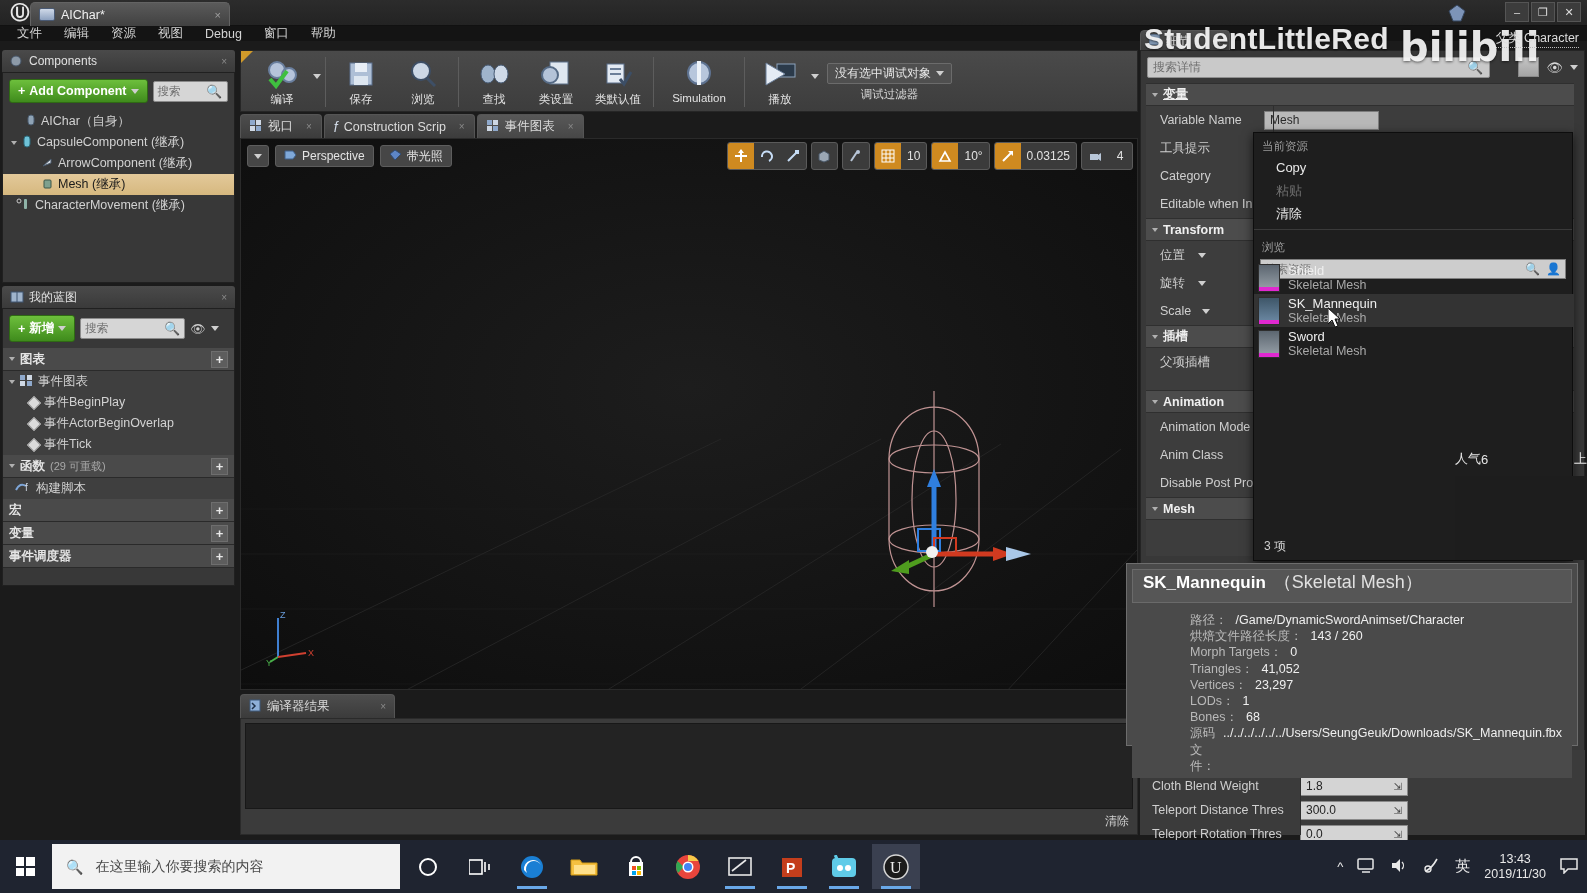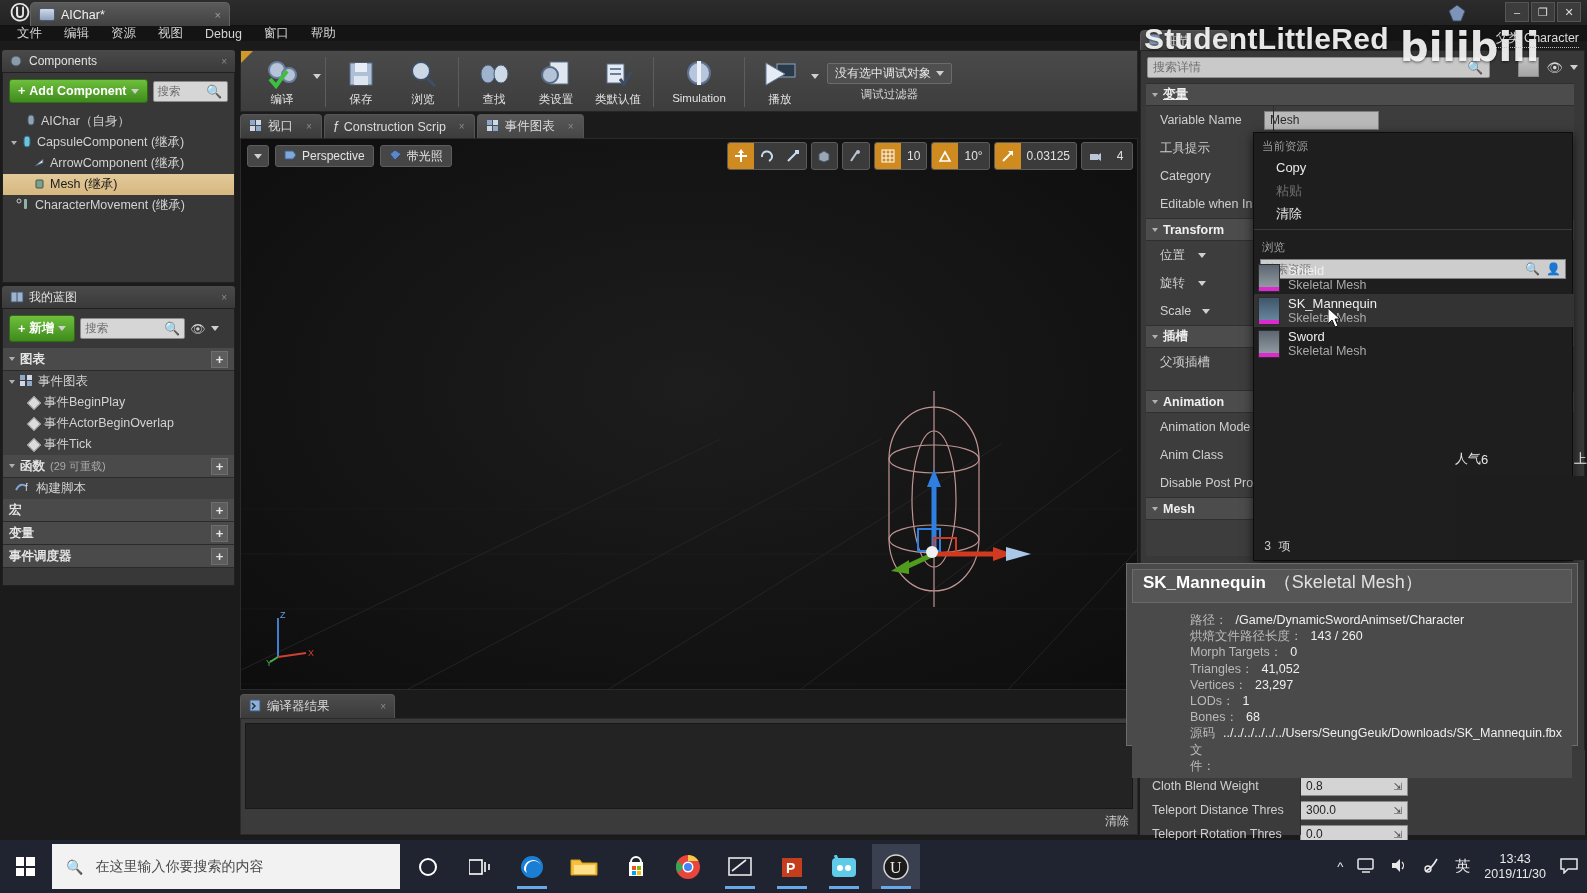--- a/index.html
+++ b/index.html
@@ -65,21 +65,21 @@
     padding:4px 8px; display:flex; align-items:center; gap:4px; white-space:nowrap;
   }
   .srch {
     flex:1; background:#d6d6d6; border:1px solid #8a8a8a; border-radius:2px;
     height:21px; display:flex; align-items:center; padding:0 4px; color:#6f6f6f; font-size:11.5px;
   }
   .srch .mag { margin-left:auto; color:#333; font-size:13px; }
   .tree { padding: 2px 0; }
   .trow { height:21px; display:flex; align-items:center; gap:4px; color:#d2d2d2; font-size:12.5px; }
   .trow.sel { background: linear-gradient(#e3c99a,#d6b87f); color:#1b1b1b; }
-  .ind0{padding-left:8px;} .ind1{padding-left:12px;} .ind2{padding-left:30px;}
+  .ind0{padding-left:8px;} .ind1{padding-left:12px;} .ind2{padding-left:38px;}
   .arrow-d { width:0;height:0;border-top:4px solid #b0b0b0; border-left:3px solid transparent;
     border-right:3px solid transparent; }
 
   .bp-panel { position:absolute; left:2px; top:286px; width:233px; height:300px; }
   .bp-body { position:absolute; left:0; top:22px; width:233px; height:278px;
      background:#383838; border:1px solid #202020; }
   .eye { color:#cfcfcf; font-size:12px; }
   .sect-hd {
     height:23px; background:#4a4a4a; border-bottom:1px solid #2a2a2a;
     display:flex; align-items:center; padding:0 6px; gap:5px; color:#e4e4e4; font-weight:bold; font-size:12.5px;
@@ -175,21 +175,21 @@
   .asrch { margin:2px 6px 4px; height:20px; background:#cdcdcd; border:1px solid #7f7f7f;
      display:flex; align-items:center; padding:0 4px; color:#777; font-size:11.5px; }
   .alist { position:absolute; left:0; top:128px; width:320px; height:272px; }
   .aitem { height:33px; display:flex; align-items:center; gap:8px; padding-left:4px; }
   .aitem.hov { background:#333333; }
   .athumb { width:22px; height:28px; background:linear-gradient(#5c6670,#9aa3ab);
      border:1px solid #2e2e2e; position:relative; }
   .athumb:after { content:''; position:absolute; left:0; bottom:0; width:100%; height:4px; background:#e028d0; }
   .aname { color:#efefef; font-size:13px; line-height:14px; }
   .atype { color:#a8a8a8; font-size:12.5px; line-height:14px; }
-  .acount { position:absolute; left:10px; bottom:5px; color:#cfcfcf; font-size:12px;font-family:Liberation Mono, monospace; }
+  .acount { position:absolute; left:10px; bottom:5px; color:#cfcfcf; font-size:12px; }
   .aviewopt { position:absolute; right:8px; bottom:5px; color:#cfcfcf; font-size:12px; display:flex; gap:5px; align-items:center;}
 
   
   .tooltip { position:absolute; left:1126px; top:563px; width:452px; height:183px;
      background:#4a4a4a; border:1px solid #6d6d6d; z-index:60; }
   .tthead { margin:5px; height:34px; background:#565656; border:1px solid #6a6a6a;
      display:flex; align-items:baseline; padding:0 10px; gap:8px; }
   .ttname { color:#fff; font-size:17px; font-weight:bold; }
   .tttype { color:#e0e0e0; font-size:18px; }
   .ttbody { margin:0 5px 5px; background:#4a4a4a; padding:4px 10px; }
@@ -813,21 +813,21 @@
 
   <div class="botprops">
     <div class="dvline" style="left:160px;top:0;height:85px;background:#2e2e2e;"></div>
     <div class="bprow">
       <span class="nm">Reset After Teleport</span>
       <span class="chk">✔</span>
     </div>
     <div class="bprow">
       <span class="nm">Cloth Blend Weight</span>
       <span class="numinp">
-        <span>0.8</span>
+        <span>1.8</span>
         <span class="spin">⇲</span>
       </span>
     </div>
     <div class="bprow">
       <span class="nm">Teleport Distance Thres</span>
       <span class="numinp">
         <span>300.0</span>
         <span class="spin">⇲</span>
       </span>
     </div>

